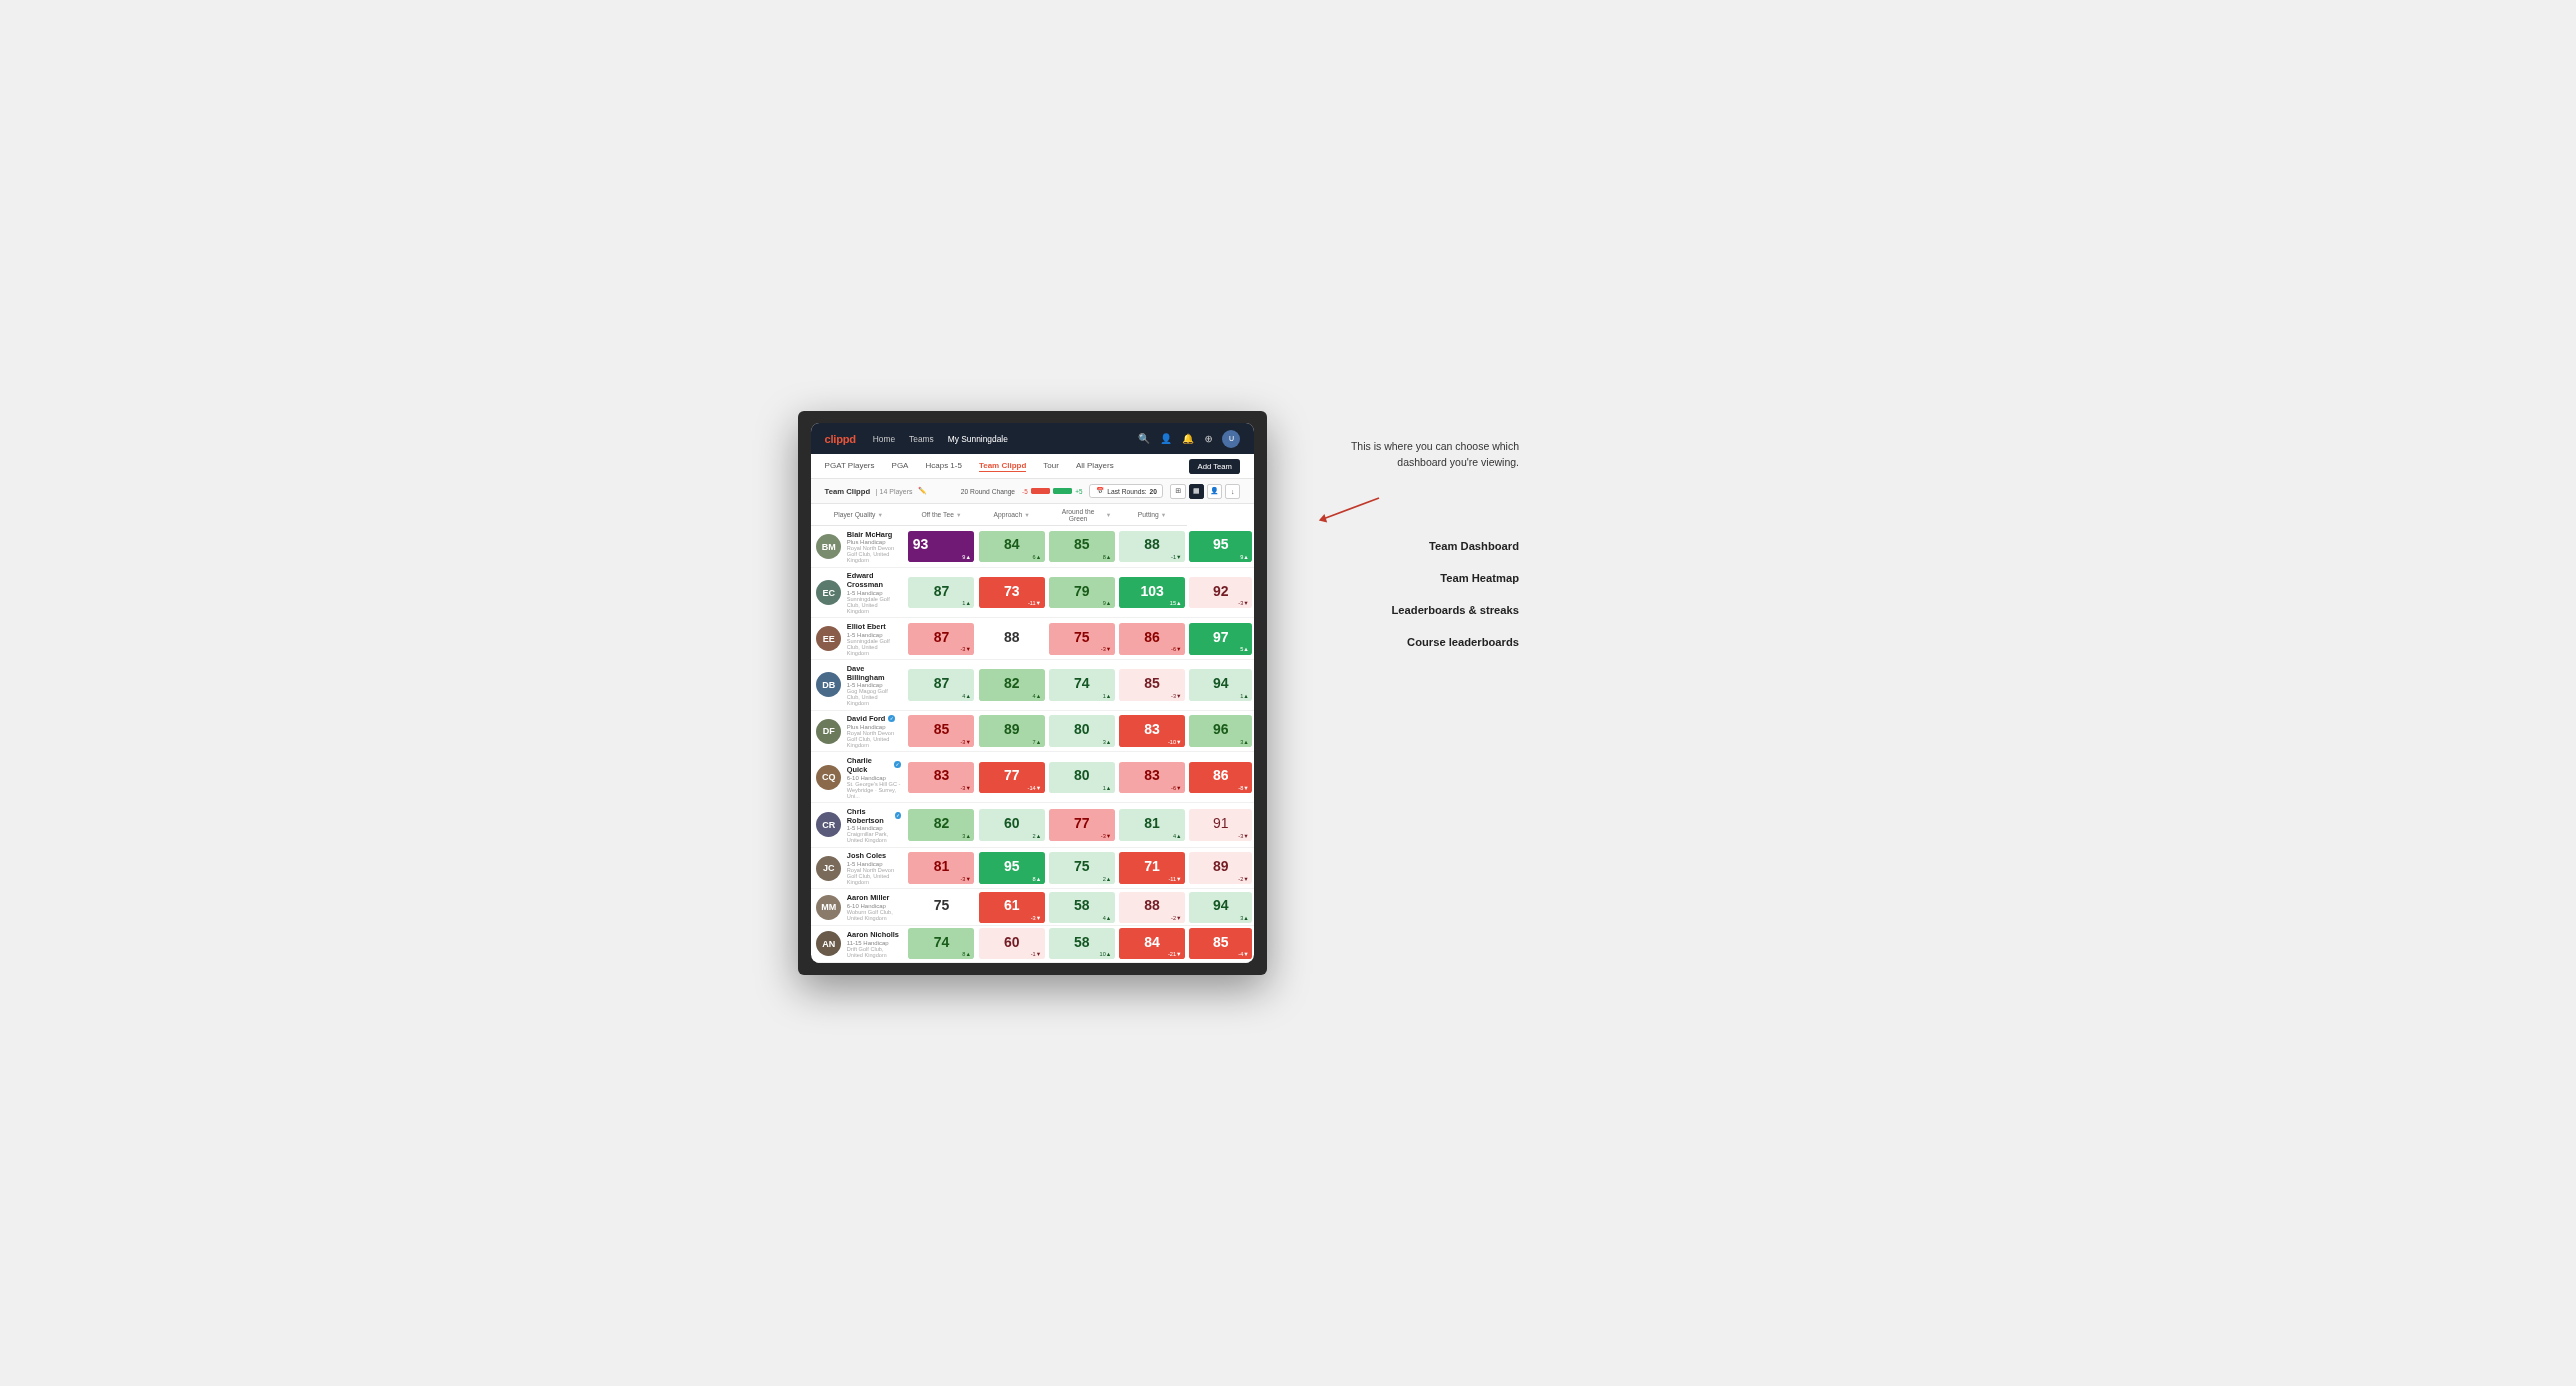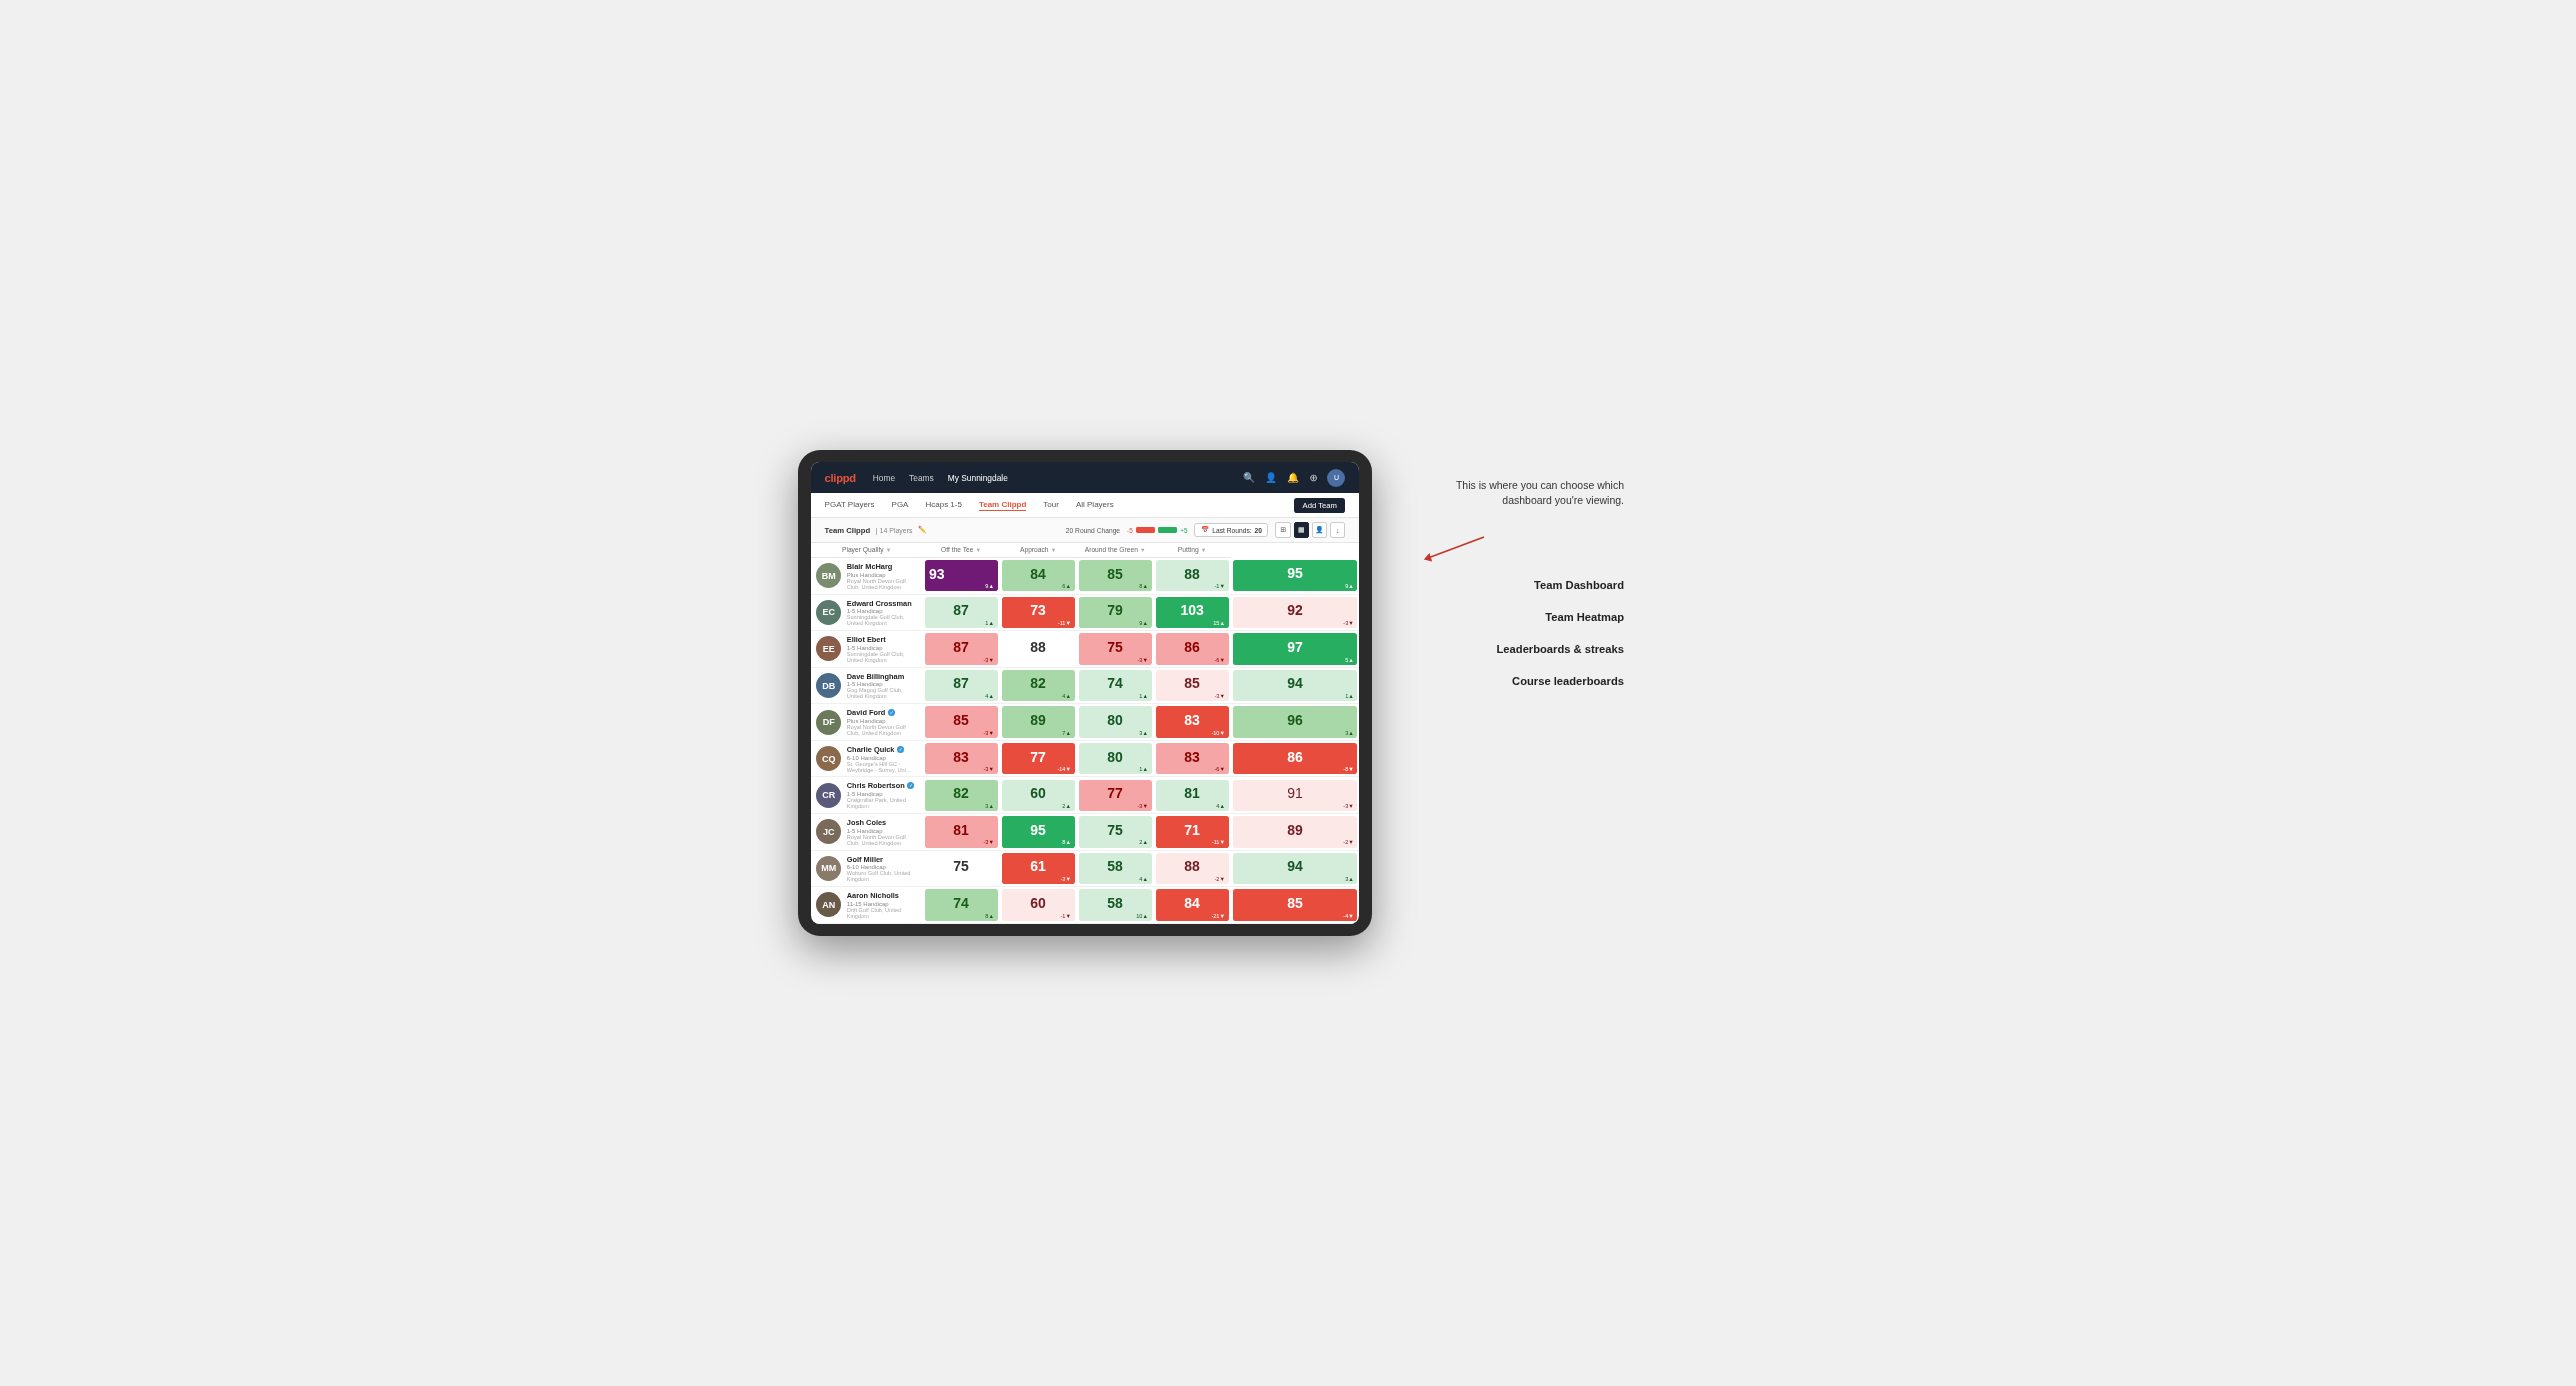--- a/index.html
+++ b/index.html
@@ -17,23 +17,23 @@
       display: flex;
       align-items: flex-start;
       gap: 42px;
       width: 100%;
       max-width: 980px;
     }
 
     
     .tablet-frame {
       flex: 0 0 auto;
-      width: 574px;
+      width: 469px;
       background: #2a2a2a;
-      border-radius: 22px;
+      border-radius: 6px;
       padding: 12.6px;
       box-shadow: 0 14px 42px rgba(0,0,0,0.4);
       position: relative;
     }
 
     .tablet-screen {
       background: #fff;
       border-radius: 8.4px;
       overflow: hidden;
     }
@@ -800,21 +800,21 @@
           <span style="font-size:5.6px;color:#721c24;position:absolute;bottom:2.1px;right:3.5px;">-2▼</span>
         </div>
       </td>
               </tr>
               <tr class="player-row">
                 <td>
       <div class="player-info">
         <div class="player-avatar" style="background:#8a7a6a;">MM</div>
         <div class="player-details">
           <div class="player-name">
-            Golf Miller
+            Aaron Miller
             
           </div>
           <div class="player-handicap">6-10 Handicap</div>
           <div class="player-club">Woburn Golf Club, United Kingdom</div>
         </div>
       </div>
     </td>
                 <td style="padding: 2.1px;">
         <div style="background:#ffffff;border-radius:2.8px;padding:5.6px 4.2px 9.8px 4.2px;text-align:center;position:relative;min-width:63px;">
           <span style="font-size:14px;font-weight:700;color:#333;">75</span>

